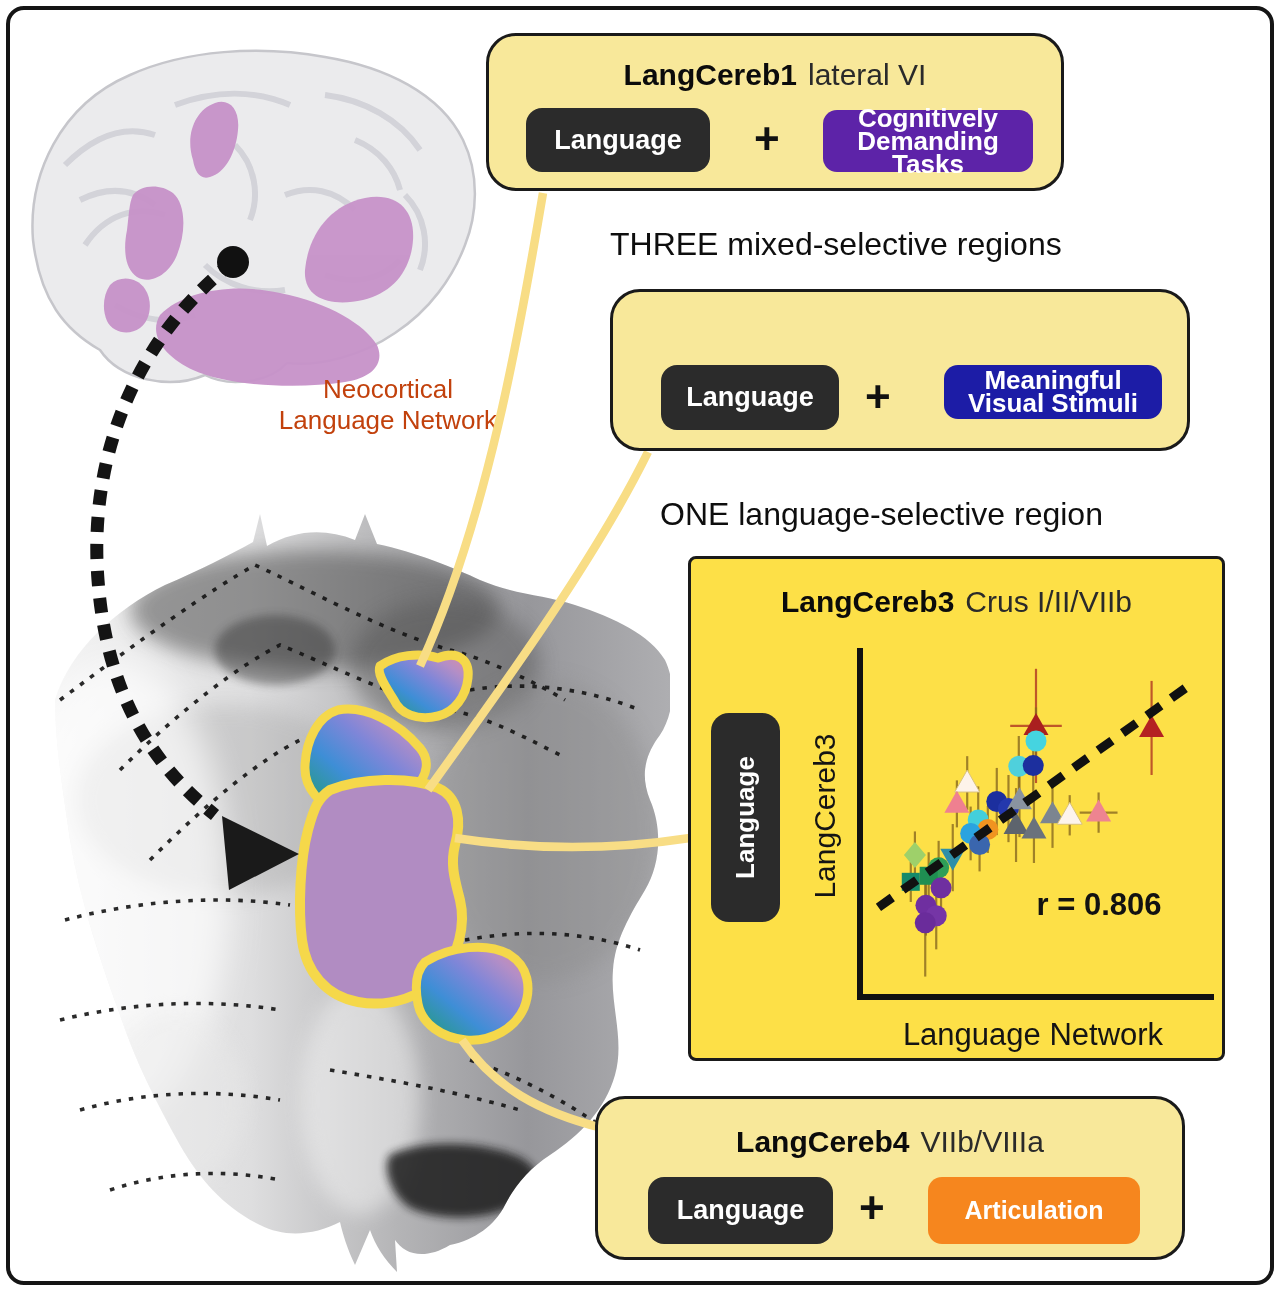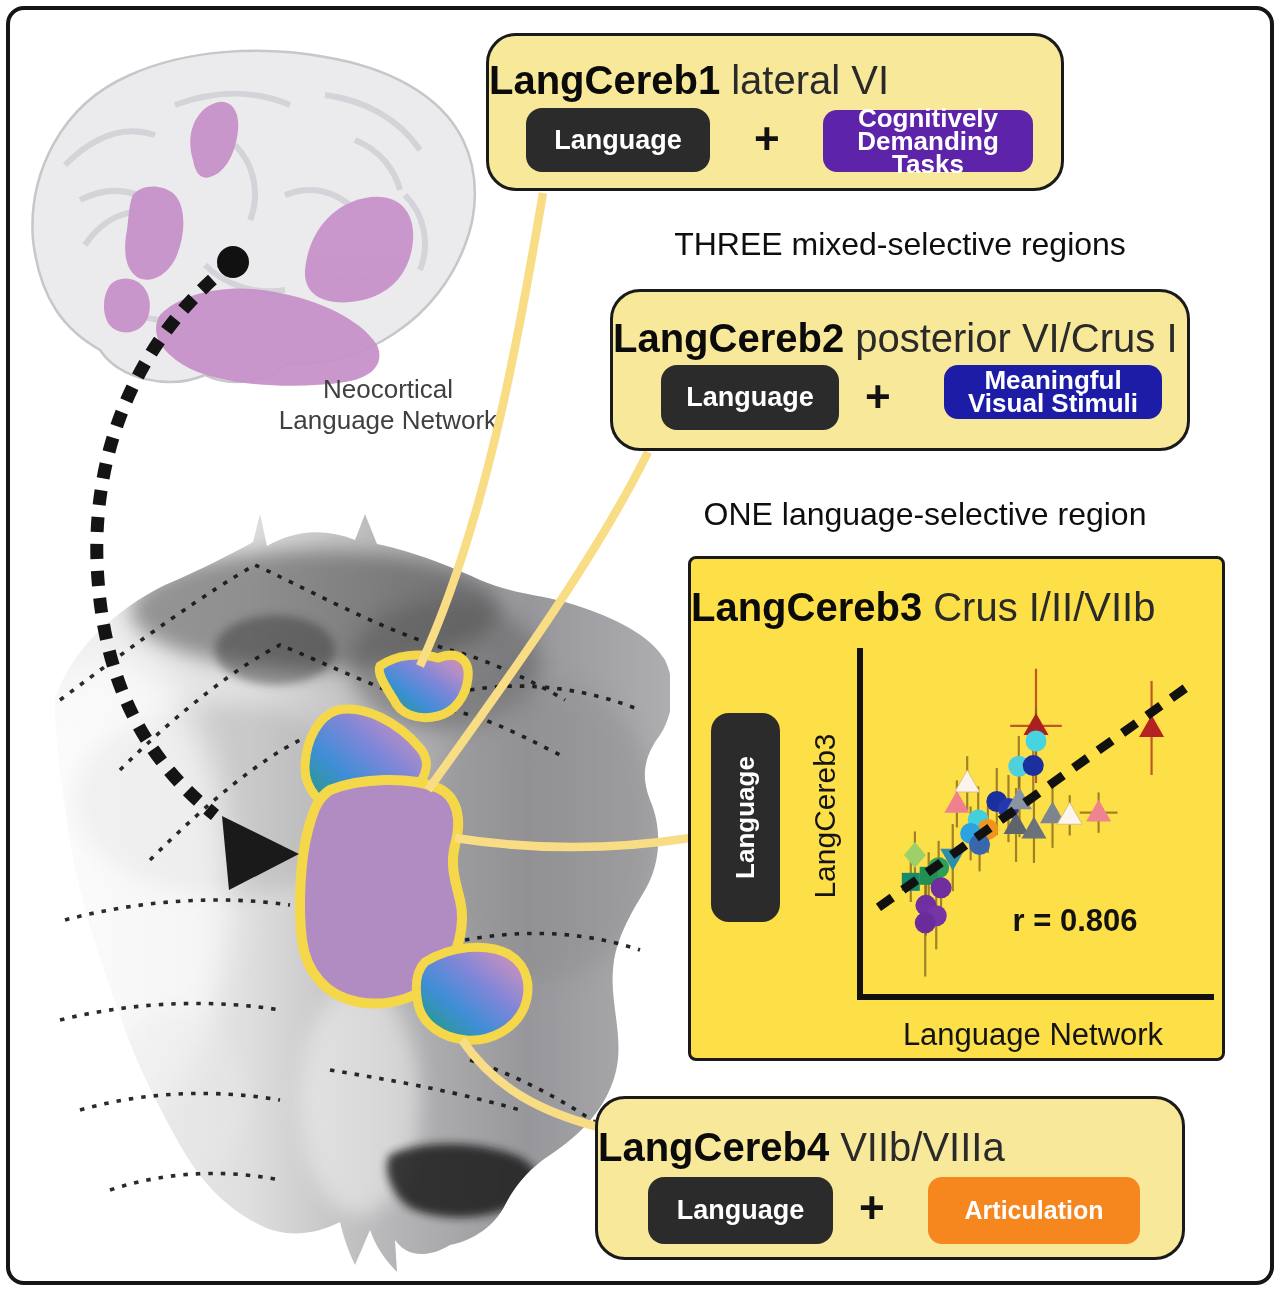--- a/index.html
+++ b/index.html
@@ -5,31 +5,31 @@
   html,body { margin:0; padding:0; }
   body {
     width:1280px; height:1291px; position:relative; background:#ffffff;
     font-family:"Liberation Sans", sans-serif; overflow:hidden;
   }
   .frame { position:absolute; inset:6px; border:4px solid #151515; border-radius:18px; background:#fff; }
   svg.layer { position:absolute; }
   .ybox { position:absolute; border:3px solid #1a1a1a; box-sizing:border-box; }
   .light { background:#f8e89a; border-radius:30px; }
   .gold  { background:#fde047; border-radius:8px; }
-  .box-title { position:absolute; left:0; right:0; text-align:left; font-size:40px; color:#101010; white-space:nowrap; }
+  .box-title { position:absolute; left:0; right:0; text-align:center; font-size:30px; color:#101010; white-space:nowrap; }
   .box-title .tname { font-weight:bold; color:#0b0b0b; }
   .box-title .tsub  { font-weight:normal; color:#2a2a2a; margin-left:11px; }
   .pill { position:absolute; display:flex; align-items:center; justify-content:center;
           color:#ffffff; font-weight:bold; text-align:center; box-sizing:border-box; }
   .pill.dark { background:#2b2b2b; border-radius:16px; font-size:27px; }
   .pill.partner { border-radius:14px; font-size:26px; line-height:23px; flex-direction:column; }
   .pill.partner.one-line { font-size:25px; }
   .plus { position:absolute; font-size:44px; font-weight:bold; color:#111; }
-  .heading { position:absolute; font-size:32px; color:#0e0e0e; text-align:center; white-space:nowrap; }
-  .brainlabel { position:absolute; font-size:26px; color:#404040; text-align:center; line-height:31px; }
+  .heading { position:absolute; font-size:32px; color:#0e0e0e; text-align:left; white-space:nowrap; }
+  .brainlabel { position:absolute; font-size:26px; color:#c2410c; text-align:center; line-height:31px; }
   .vpill { position:absolute; background:#2b2b2b; border-radius:18px; display:flex; align-items:center; justify-content:center; }
   .vtext { transform:rotate(-90deg); white-space:nowrap; font-size:26px; font-weight:bold; color:#fff; }
   .ylab  { position:absolute; transform:rotate(-90deg); transform-origin:center; font-size:30px; color:#141414; white-space:nowrap; text-align:center; }
   .xlab  { position:absolute; font-size:31px; color:#141414; text-align:center; }
   .rtext { position:absolute; font-size:31px; font-weight:bold; color:#121212; text-align:center; }
 </style>
 </head>
 <body>
 
 <div class="frame"></div>
@@ -161,23 +161,20 @@
   </div>
   <div class="pill dark" style="left:37px; top:72px; width:184px; height:64px;">Language</div>
   <div class="plus" style="left:265px; top:78px;">+</div>
   <div class="pill partner" style="left: 334px; top: 74px; width: 210px; height: 62px; background: rgb(93, 35, 168);">
     <span>Cognitively</span>
     <span>Demanding Tasks</span>
   </div>
 </div>
 
 <div class="ybox light" style="left:610px; top:289px; width:580px; height:162px;">
-  <div class="box-title" style="top:24px;">
-    <span class="tname">LangCereb2</span><span class="tsub">posterior VI/Crus I</span>
-  </div>
   <div class="pill dark" style="left:48px; top:73px; width:178px; height:65px;">Language</div>
   <div class="plus" style="left:252px; top:80px;">+</div>
   <div class="pill partner" style="left: 331px; top: 73px; width: 218px; height: 54px; background: rgb(28, 28, 166);">
     <span>Meaningful</span>
     <span>Visual Stimuli</span>
   </div>
 </div>
 
 <div class="ybox gold" style="left:688px; top:556px; width:537px; height:505px;">
   <div class="box-title" style="top:26px;">
@@ -243,21 +240,21 @@
       <rect x="71.672" y="218.776" width="18" height="18" fill="#1f8f52" stroke="none"></rect>
       <rect x="53.784000000000006" y="224.824" width="18" height="18" fill="#168a6a" stroke="none"></rect>
       <circle cx="93.056" cy="239.87199999999999" r="10.5" fill="#6f2fa0" stroke="none"></circle>
       <circle cx="77.91999999999999" cy="257.344" r="10.5" fill="#6f2fa0" stroke="none"></circle>
       <circle cx="88.24" cy="267.76" r="10.5" fill="#7535a6" stroke="none"></circle>
       <circle cx="77.232" cy="274.81600000000003" r="10.5" fill="#6a2c9b" stroke="none"></circle>
       <line x1="30.448" y1="259.36" x2="342.8" y2="36.256" stroke="#111111" stroke-width="9" stroke-dasharray="17 13"></line>
       <line x1="12" y1="0" x2="12" y2="352" stroke="#111" stroke-width="6"></line>
       <line x1="9" y1="349" x2="366" y2="349" stroke="#111" stroke-width="6"></line>
     </svg>
-  <div class="rtext" style="left:284px; top:328px; width:200px;margin-top:16px;">r = 0.806</div>
+  <div class="rtext" style="left:308px; top:328px; width:200px;">r = 0.806</div>
   <div class="xlab" style="left:157px; top:458px; width:370px;">Language Network</div>
 </div>
 
 <div class="ybox light" style="left:595px; top:1096px; width:590px; height:164px;">
   <div class="box-title" style="top:26px;">
     <span class="tname">LangCereb4</span><span class="tsub">VIIb/VIIIa</span>
   </div>
   <div class="pill dark" style="left:50px; top:78px; width:185px; height:67px;">Language</div>
   <div class="plus" style="left:261px; top:84px;">+</div>
   <div class="pill partner one-line" style="left: 330px; top: 78px; width: 212px; height: 67px; background: rgb(246, 134, 30);">

